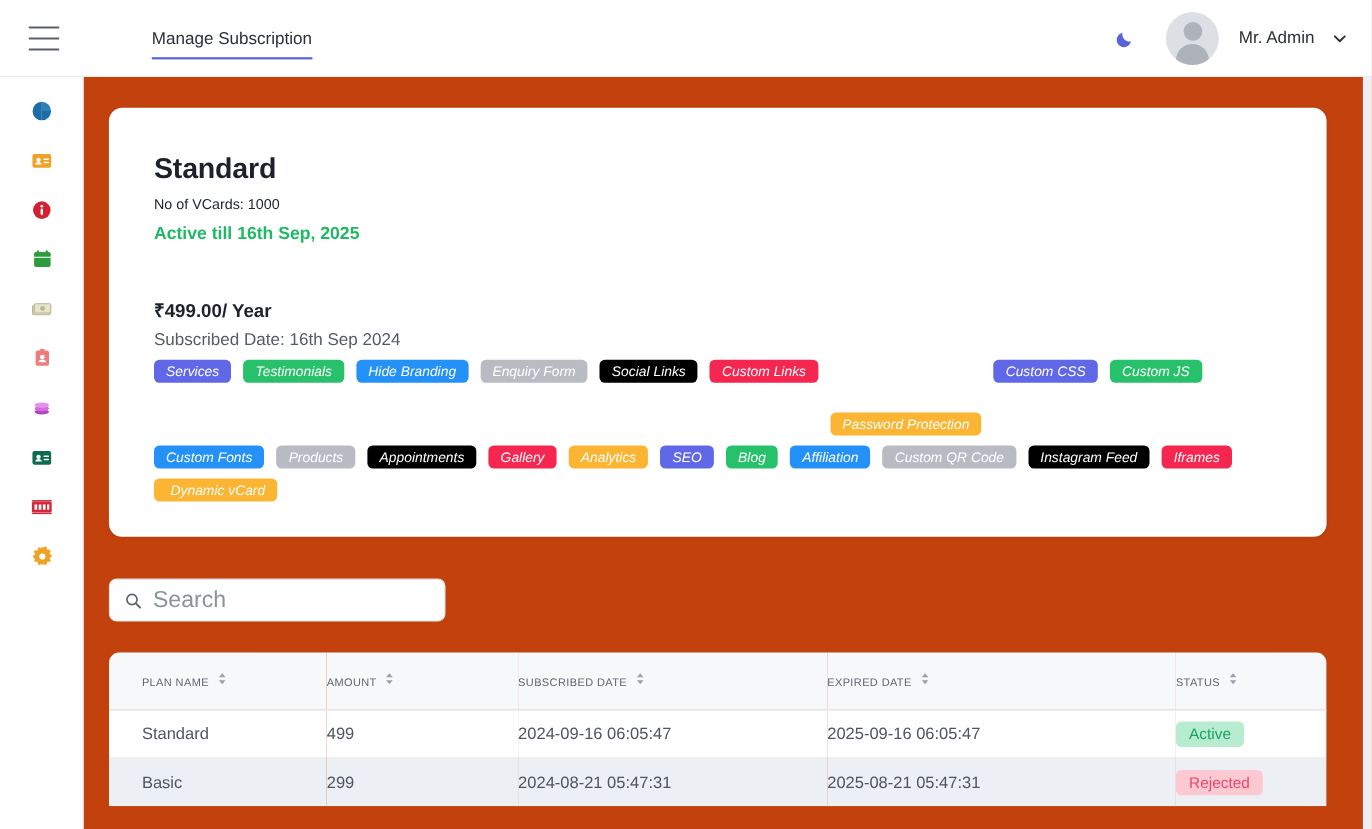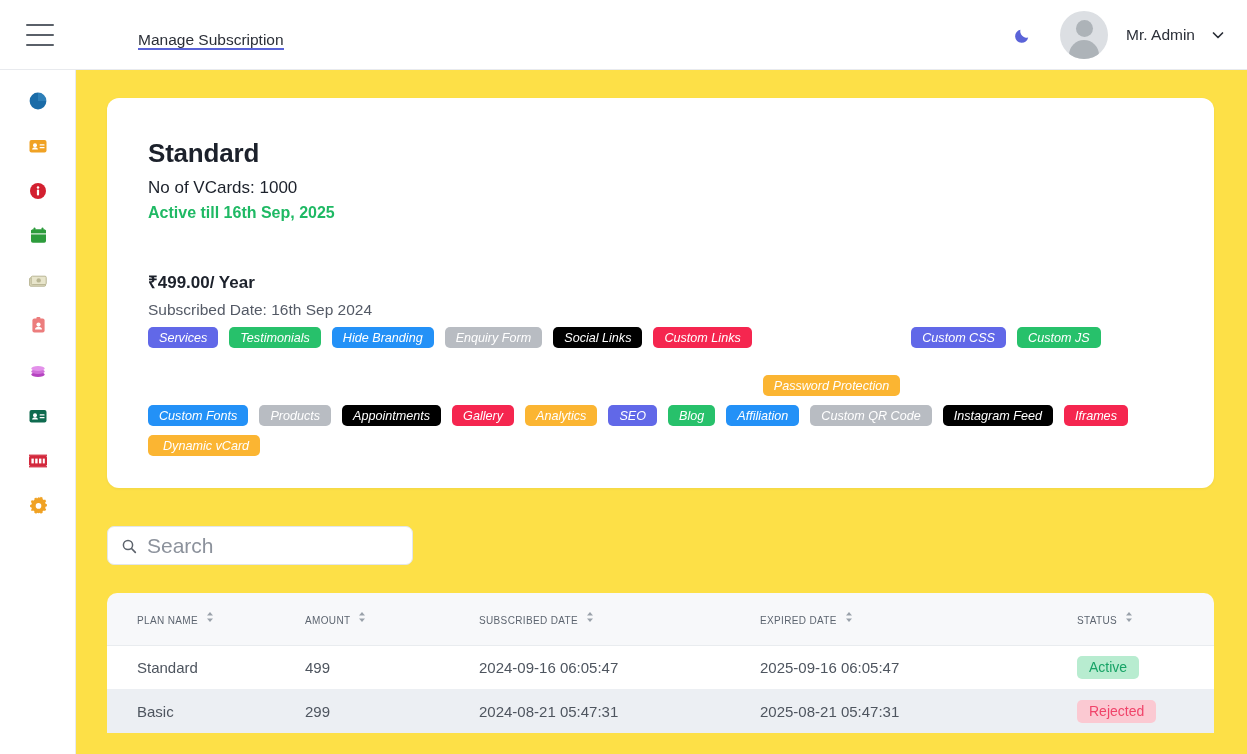--- a/index.html
+++ b/index.html
@@ -24,20 +24,21 @@
     margin-left: 26px;
     display: flex; flex-direction: column; justify-content: space-between;
     cursor: pointer;
   }
   #hamburger span { display: block; height: 2px; width: 28px; background: #5a6069; border-radius: 2px; }
 
   #page-tab {
     margin-left: 84px;
     font-size: 15.5px;
     color: #2b2f38;
+    padding-bottom: 7px;
     border-bottom: 2.5px solid #5a63d8;
     line-height: 1.1;
     cursor: pointer;
     position: relative;
     top: 6px;
   }
 
   #topbar-right {
     margin-left: auto; margin-right: 22px;
     display: flex; align-items: center; gap: 6px;
@@ -69,36 +70,36 @@
   }
   .side-item {
     width: 76px; height: 45px;
     display: flex; align-items: center; justify-content: center;
     cursor: pointer;
   }
   .side-item svg { display: block; }
 
   
   #main {
-    position: absolute; top: 70px; left: 76px;
+    position: absolute; top: 70px; left: 68px;
     width: 1171px; height: 684px;
-    background: #fde047;
+    background: #c2410c;
     overflow: hidden;
   }
 
   
   #plan-card {
     position: absolute; left: 31px; top: 28px;
     width: 1107px; height: 390px;
     background: #ffffff;
     border-radius: 12px;
     box-shadow: 0 1px 3px rgba(24,39,75,.05);
   }
   #plan-title { position: absolute; left: 41px; top: 40px; font-size: 26px; font-weight: bold; color: #1c212b; letter-spacing: -.2px;}
-  #plan-vcards { position: absolute; left: 41px; top: 80px; font-size: 17px; color: #1c212b; }
+  #plan-vcards { position: absolute; left: 41px; top: 80px; font-size: 13px; color: #1c212b; }
   #plan-active { position: absolute; left: 41px; top: 106px; font-size: 16px; font-weight: bold; color: #1fb964; }
   #plan-price { position: absolute; left: 41px; top: 172px; font-size: 17px; font-weight: bold; color: #1c212b; }
   #plan-subdate { position: absolute; left: 41px; top: 203px; font-size: 15.5px; color: #545a66; }
 
   #tags { position: absolute; left: 41px; top: 229px; width: 1020px;
           display: flex; flex-wrap: wrap; gap: 9px 11px; align-content: flex-start; font-style: italic; }
   .tag {
     height: 21px; padding: 0 11px; border-radius: 5px;
     font-size: 12.6px; color: #ffffff; font-weight: 500;
     display: flex; align-items: center; white-space: nowrap;

